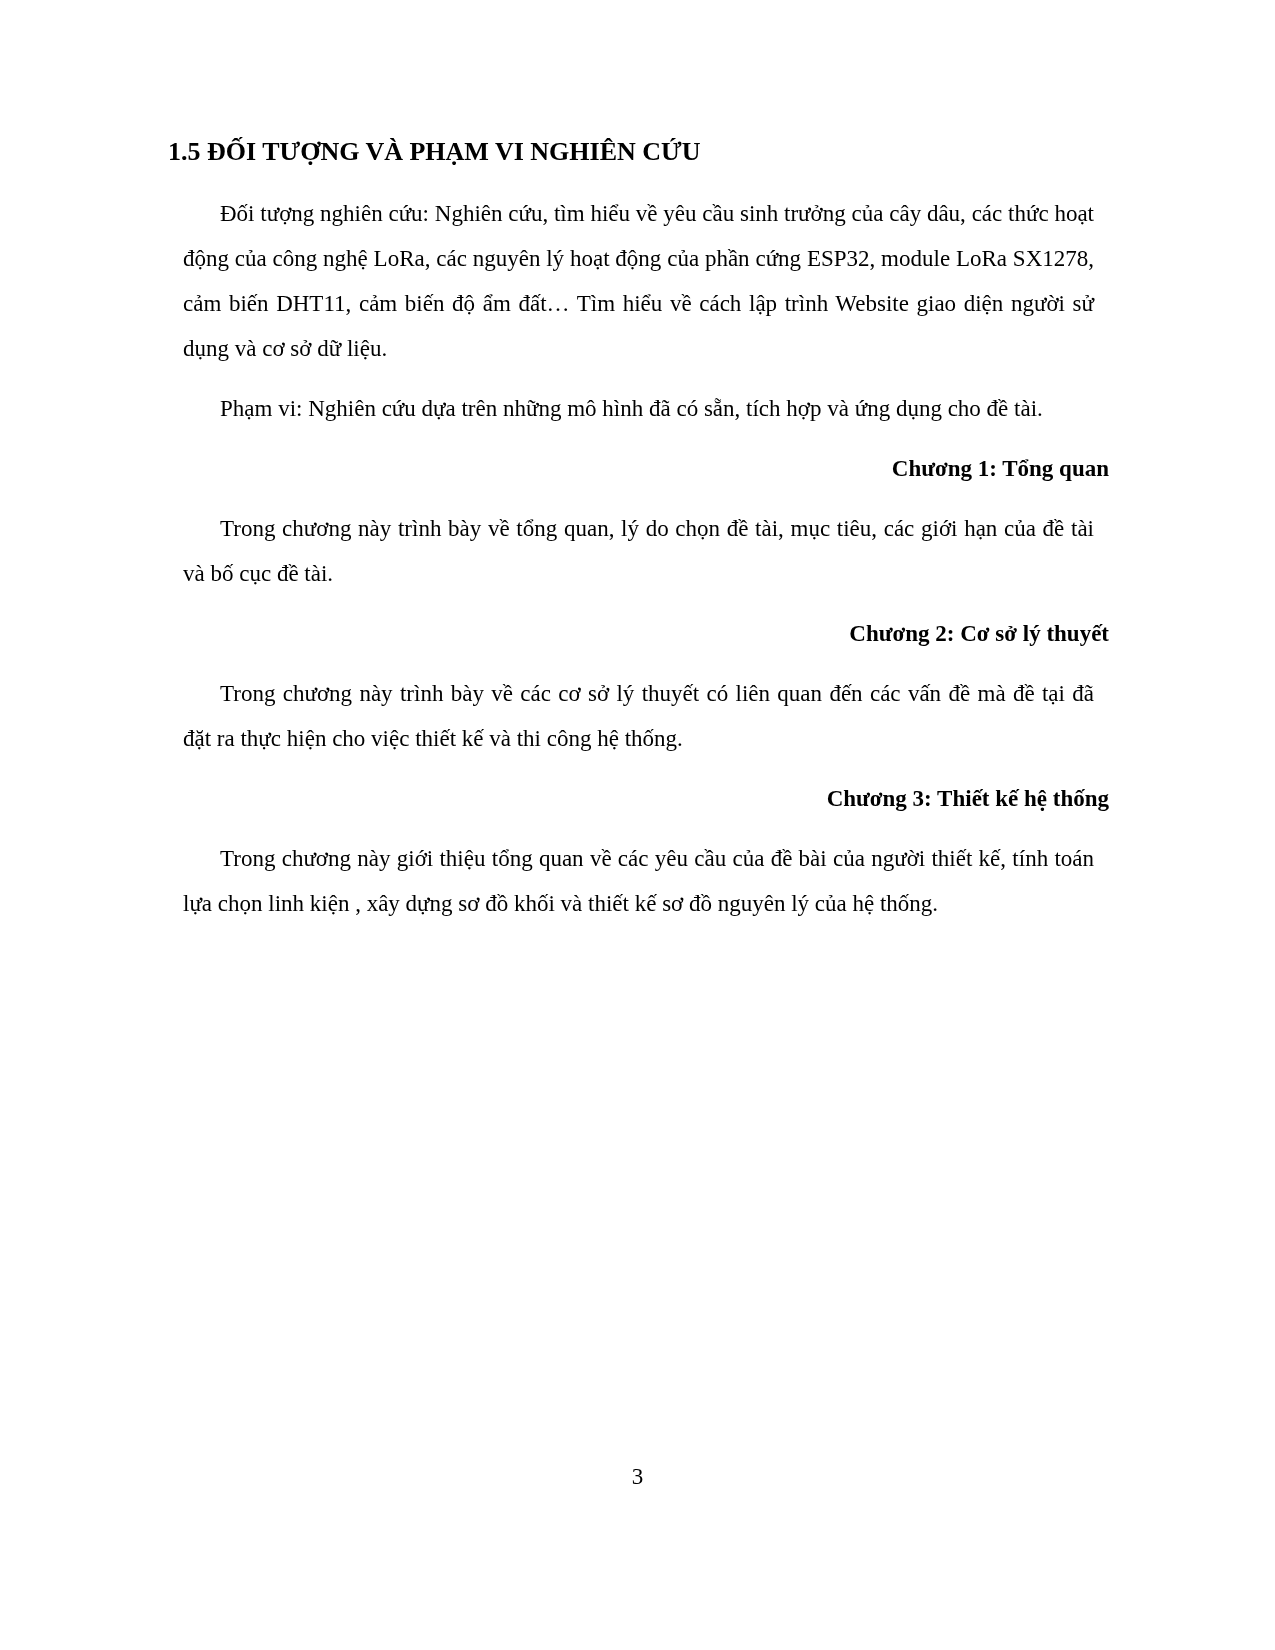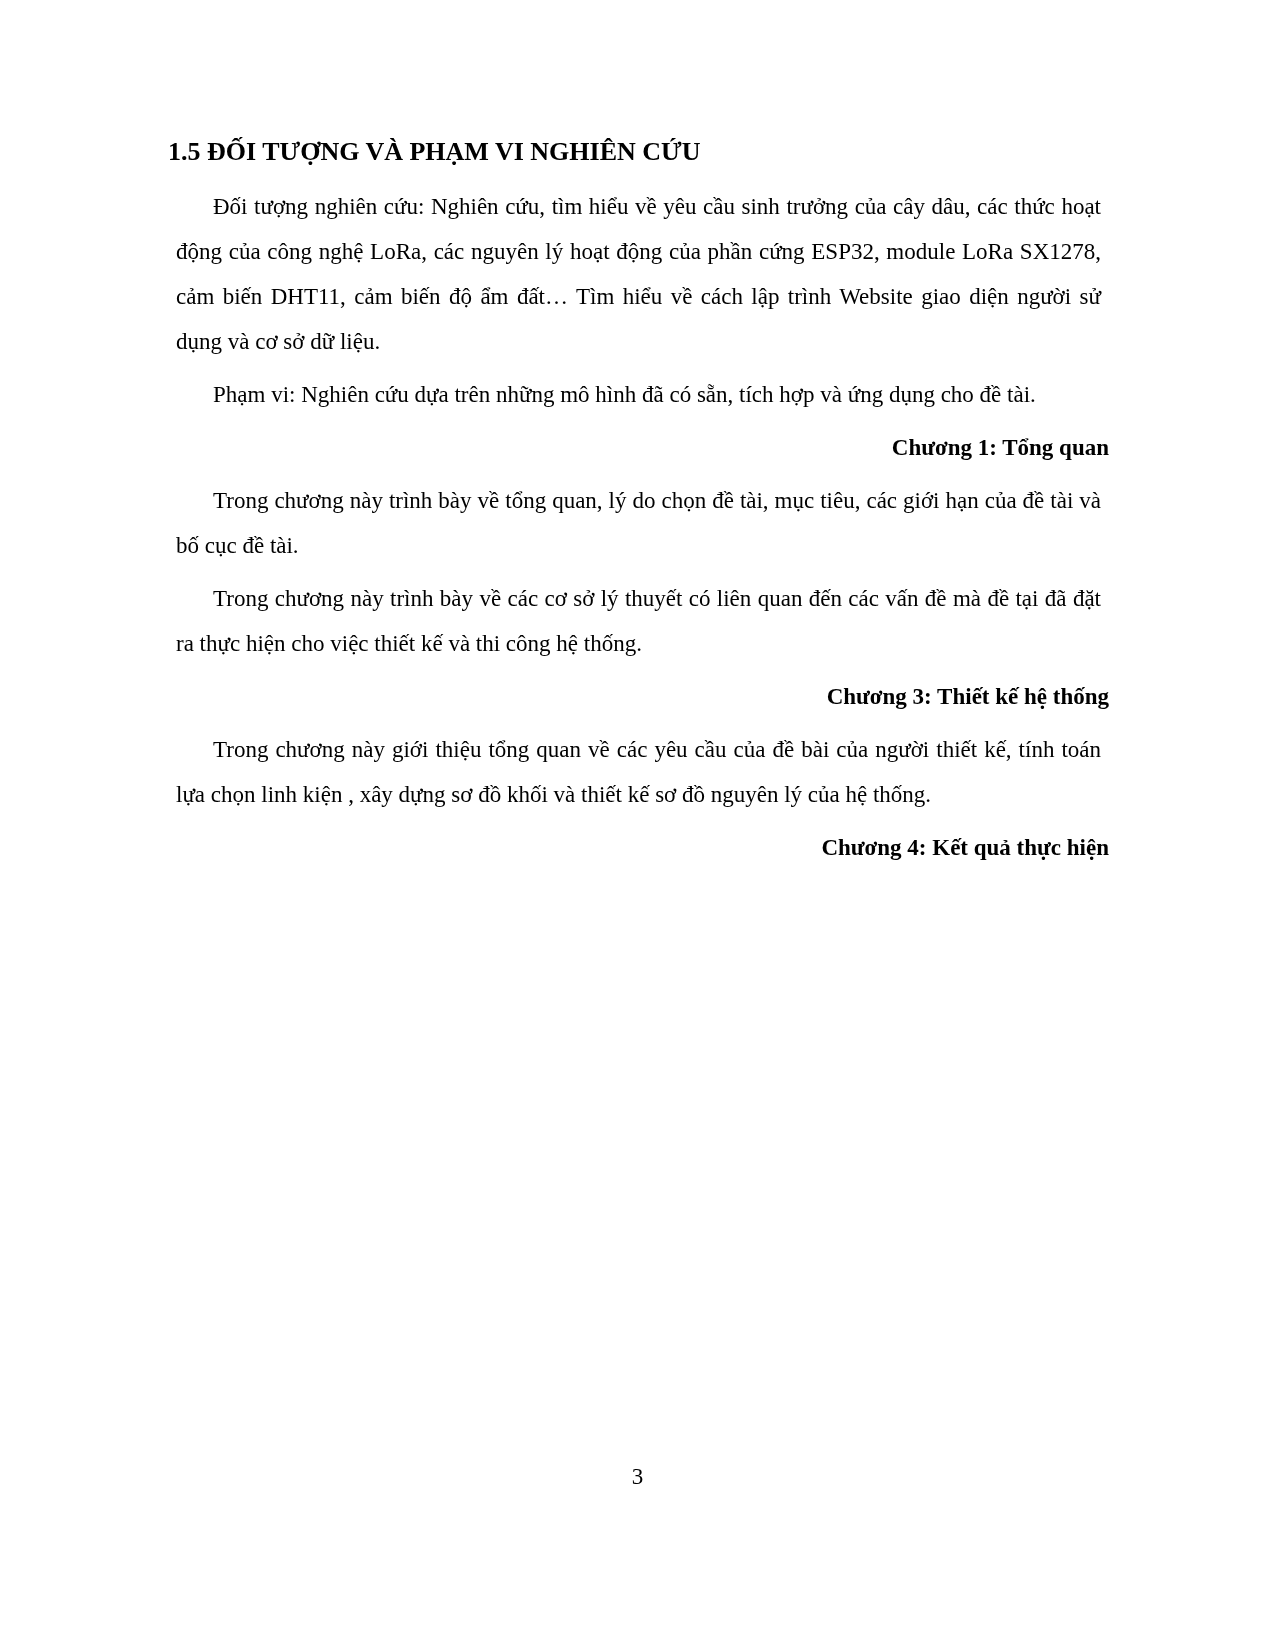--- a/index.html
+++ b/index.html
@@ -34,21 +34,21 @@
     font-size: 26px;
     font-weight: bold;
     margin: 0;
     line-height: 48px;
     text-align: left;
   }
   .section-heading.second {
     margin-top: 6px;
   }
   .para {
-    margin: 8px;
+    margin: 15px;
     text-align: justify;
     text-indent: 37px;
   }
   .chapter-title {
     margin: 0;
     font-weight: bold;
     text-align: right;
     text-indent: 37px;
   }
   .page-number {
@@ -70,24 +70,24 @@
     <h2 class="section-heading">1.5 ĐỐI TƯỢNG VÀ PHẠM VI NGHIÊN CỨU</h2>
 
     <p class="para">Đối tượng nghiên cứu: Nghiên cứu, tìm hiểu về yêu cầu sinh trưởng của cây dâu, các thức hoạt động của công nghệ LoRa, các nguyên lý hoạt động của phần cứng ESP32, module LoRa SX1278, cảm biến DHT11, cảm biến độ ẩm đất…  Tìm hiểu về cách lập trình Website giao diện người sử dụng và cơ sở dữ liệu.</p>
 
     <p class="para">Phạm vi: Nghiên cứu dựa trên những mô hình đã có sẵn, tích hợp và ứng dụng cho đề tài.</p>
 
 
     <p class="chapter-title">Chương 1: Tổng quan</p>
     <p class="para">Trong chương này trình bày về tổng quan, lý do chọn đề tài, mục tiêu, các giới hạn của đề tài và bố cục đề tài.</p>
 
+    <p class="chapter-title">Chương 2: Cơ sở lý thuyết</p>
     <p class="para">Trong chương này trình bày về các cơ sở lý thuyết có liên quan đến các vấn đề mà đề tại đã đặt ra thực hiện cho việc thiết kế và thi công hệ thống.</p>
 
     <p class="chapter-title">Chương 3: Thiết kế hệ thống</p>
     <p class="para">Trong chương này giới thiệu tổng quan về các yêu cầu của đề bài của người thiết kế, tính toán lựa chọn linh kiện , xây dựng sơ đồ khối và thiết kế sơ đồ nguyên lý của hệ thống.</p>
 
-    <p class="chapter-title">Chương 4: Kết quả thực hiện</p>
 
 
   </main>
 
   <footer class="page-number">3</footer>
 </div>
 
 </body></html>

